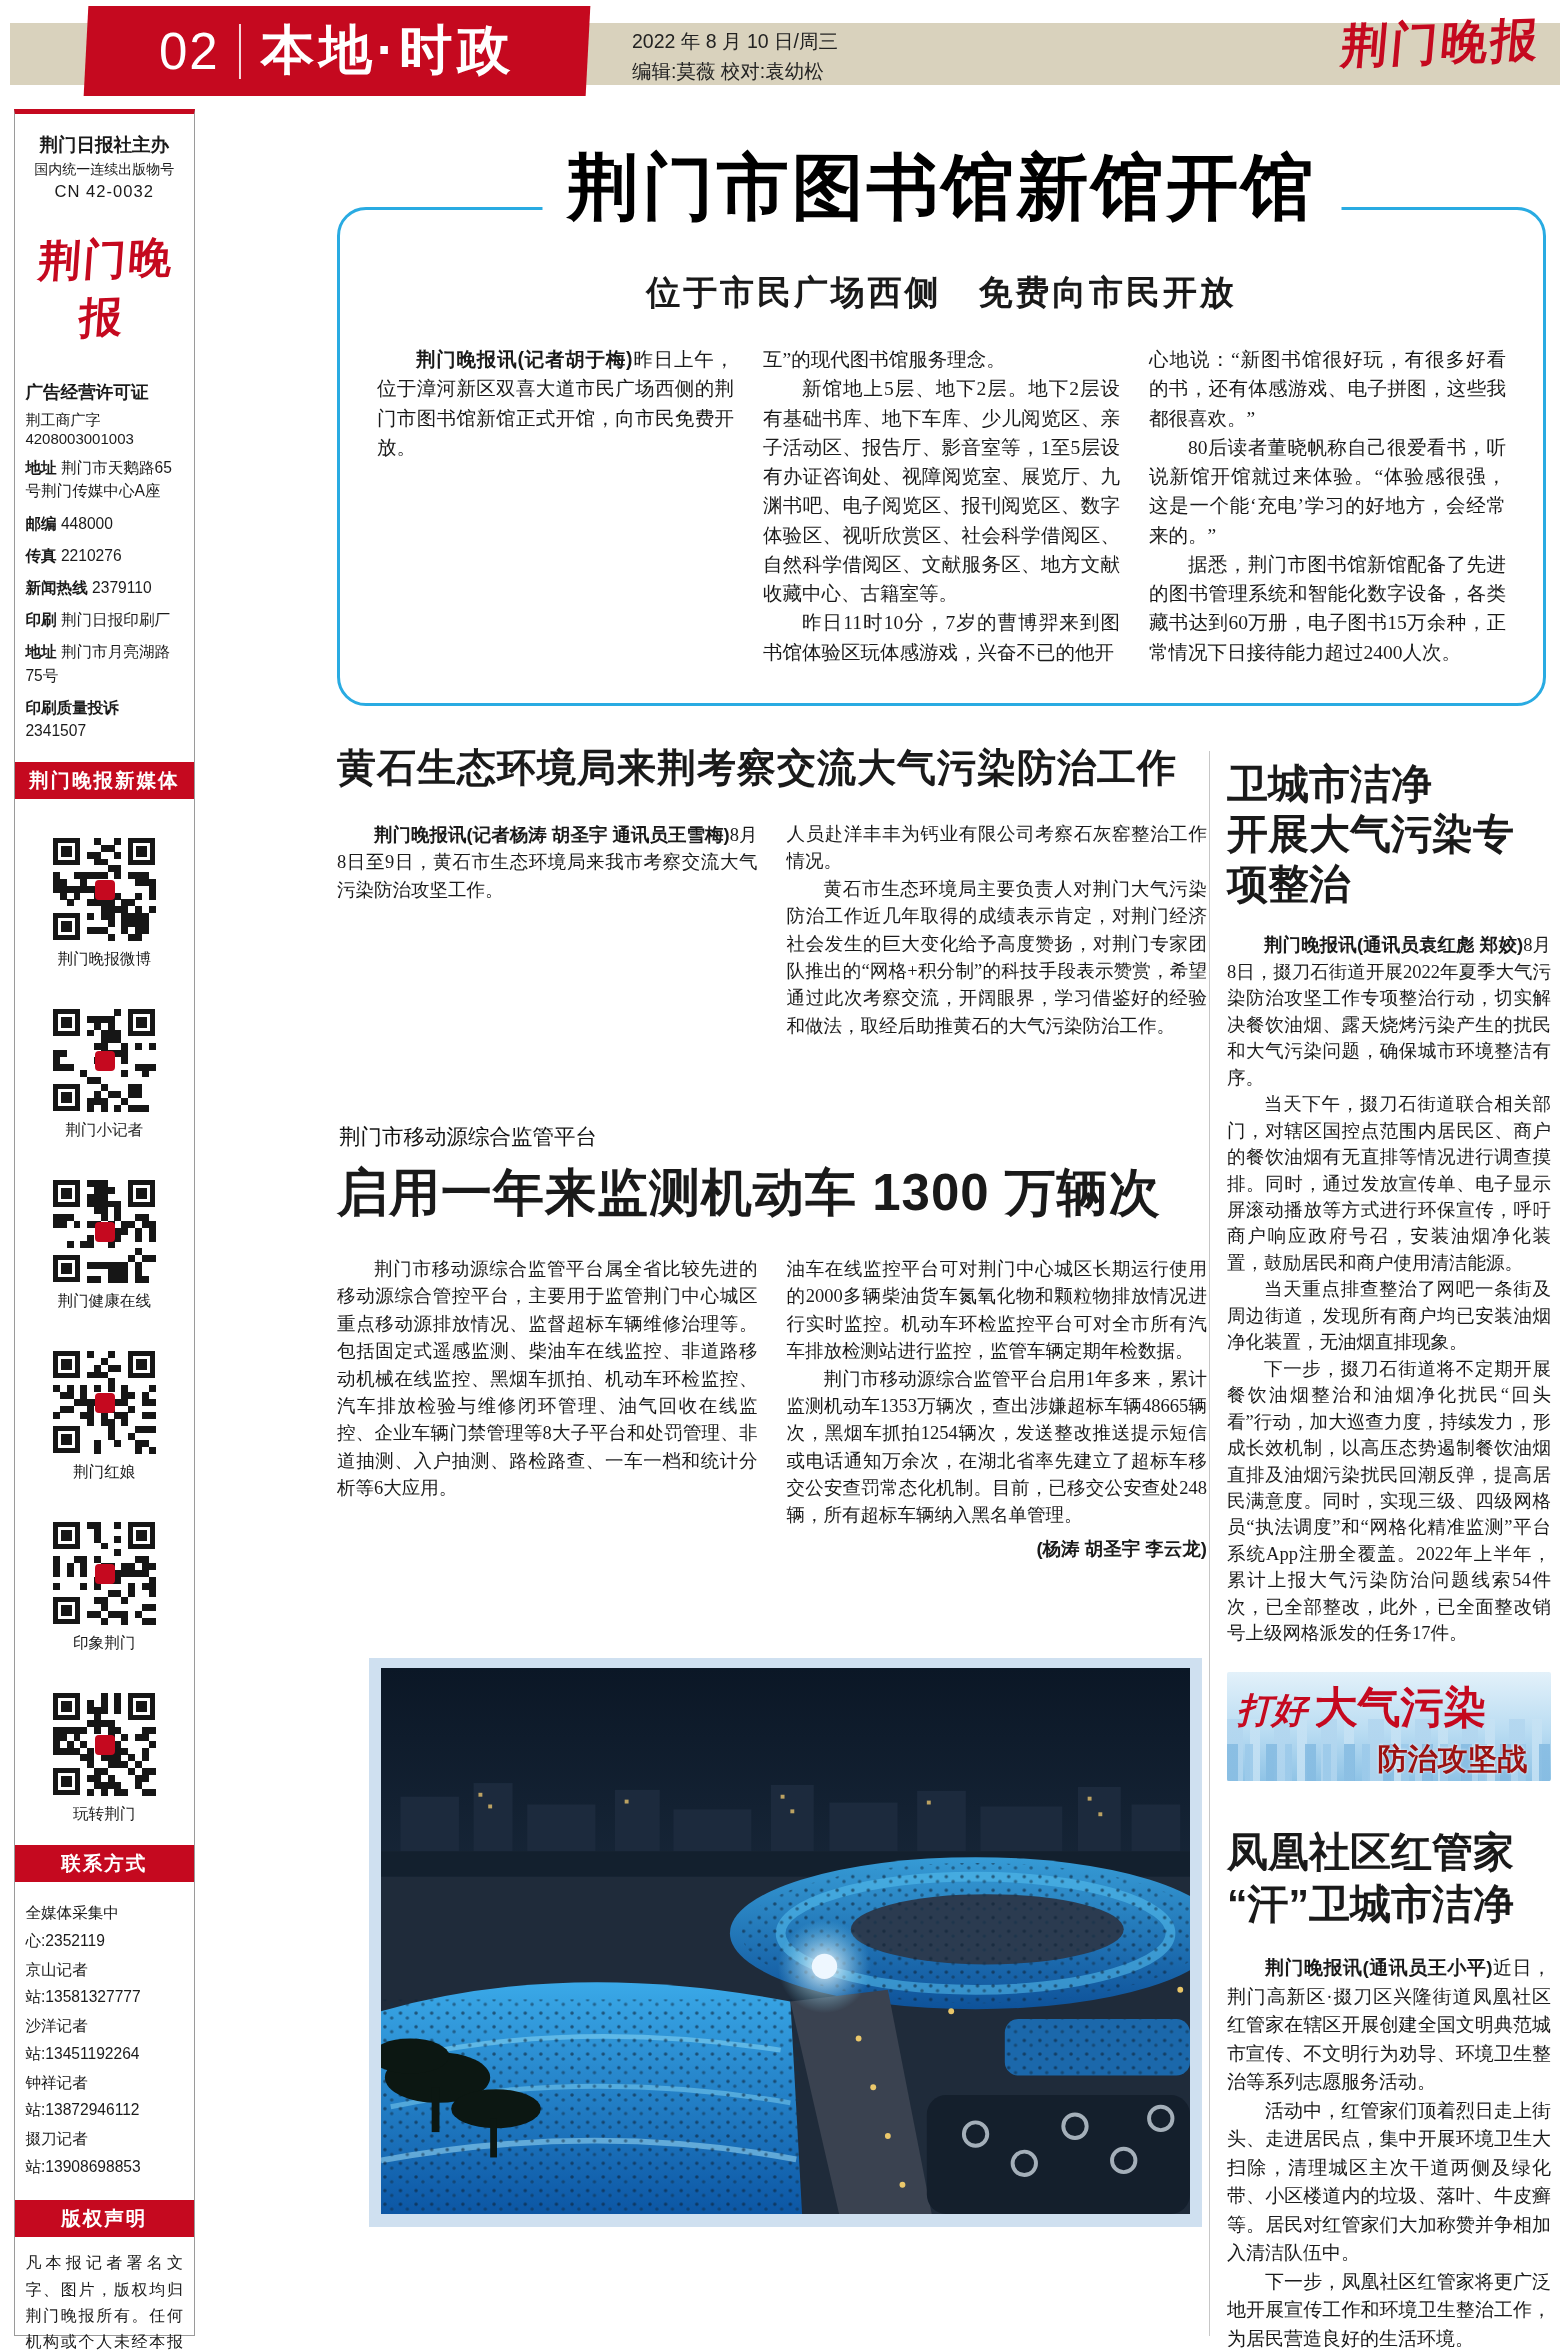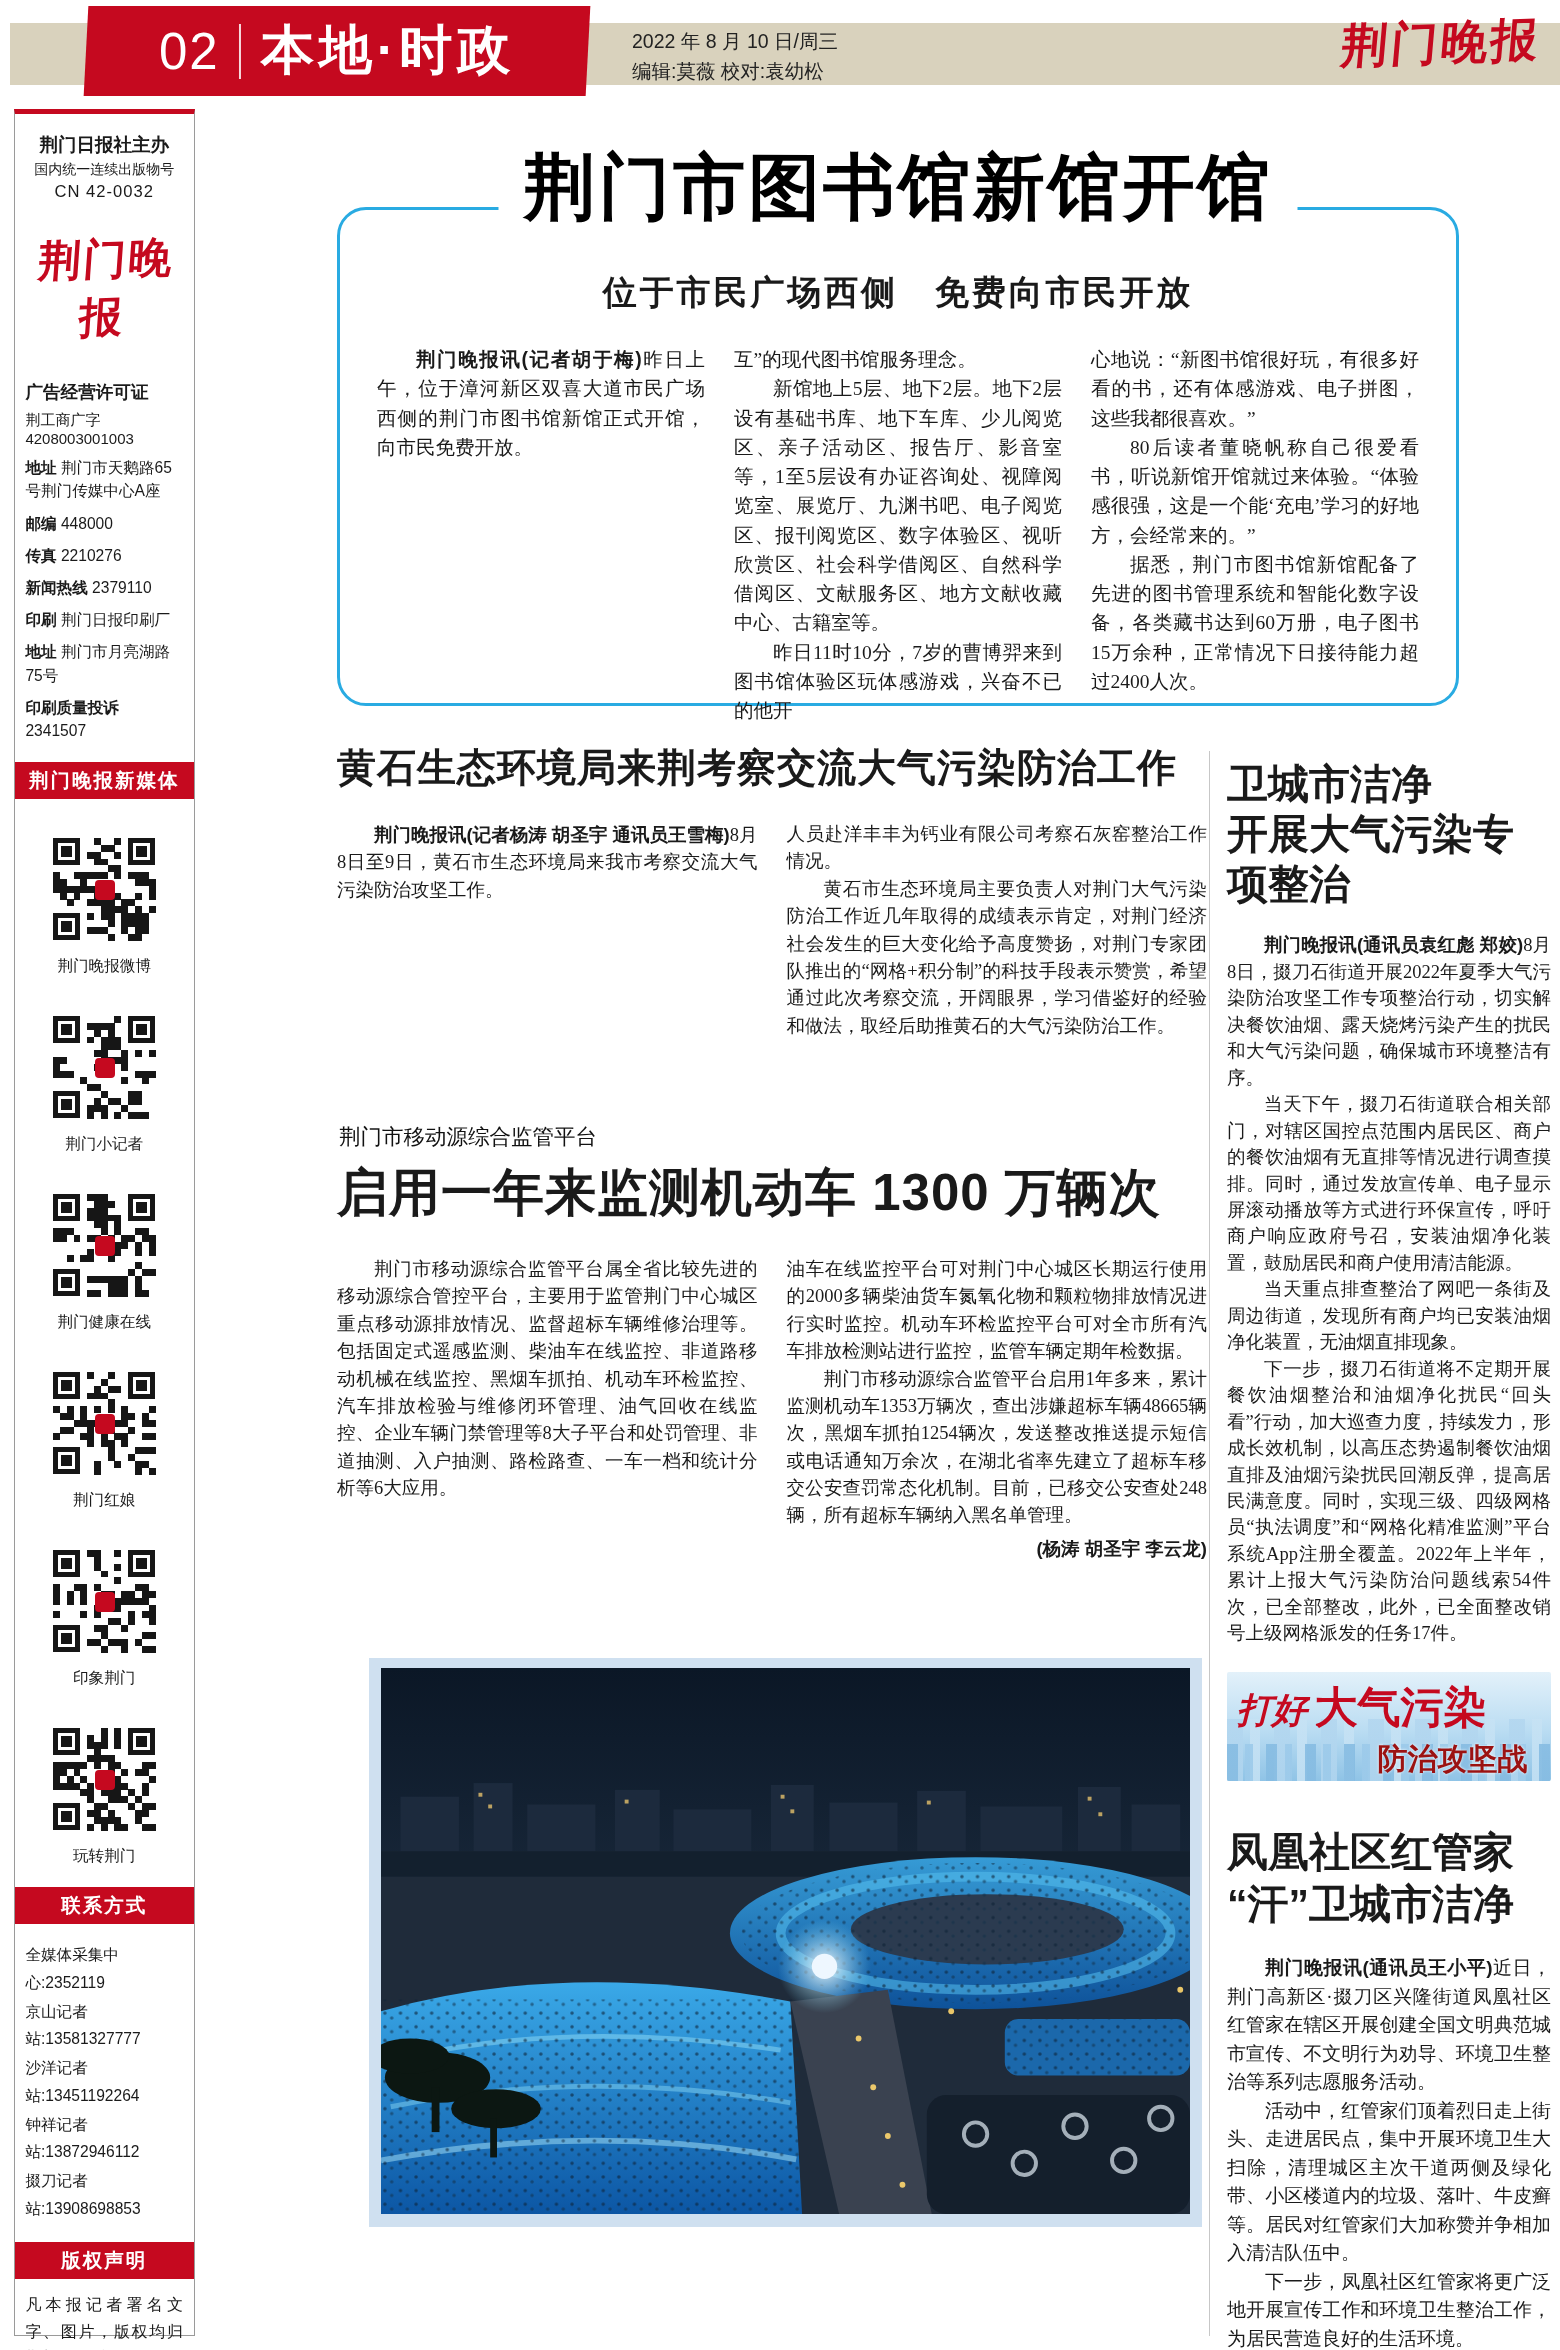--- a/index.html
+++ b/index.html
@@ -33,27 +33,27 @@
   .info-line b{font-weight:700;}
   .side-banner{background:#c5091f;color:#fff;text-align:center;font-weight:700;font-size:19.5px;
                line-height:37px;margin:19.5px -10.7px 0;letter-spacing:2px;}
   .qr-item{margin-top:39px;text-align:center;}
   .qr{position:relative;width:102px;height:102px;background:#fff;margin:0 auto;}
   .qr i{position:absolute;width:6.8px;height:6.8px;background:#161616;}
   .qr b.f{position:absolute;width:27px;height:27px;background:#fff;border:5.9px solid #161616;box-sizing:border-box;}
   .qr b.f::after{content:"";position:absolute;inset:2.9px;background:#161616;}
   .qr .tl{left:0;top:0}.qr .tr{right:0;top:0}.qr .bl{left:0;bottom:0}
   .qr s.ql{position:absolute;left:42px;top:42px;width:19.5px;height:19.5px;background:#c5091f;border-radius:3.9px;}
-  .qr-label{font-size:15.6px;margin-top:16px;}
+  .qr-label{font-size:15.6px;margin-top:9px;}
   .contact-line{font-size:15.6px;line-height:1.75;margin-top:2px;}
   .contacts{margin-top:15.6px;}
   .copy-text{font-size:16px;line-height:1.65;margin-top:13.7px;text-align:justify;}
 
   
-  .art1{position:absolute;left:337px;top:207px;width:1122px;height:499px;box-sizing:border-box;
+  .art1{position:absolute;left:337px;top:207px;width:1209px;height:499px;box-sizing:border-box;
         border:3.9px solid #29abe2;border-radius:29px;}
   .art1-head{position:absolute;left:50%;transform:translateX(-50%);top:-64px;margin:0;background:#fff;
              padding:0 25px;font-family:"Liberation Sans",sans-serif;font-weight:900;font-size:72px;
              line-height:1.15;letter-spacing:2.9px;white-space:nowrap;color:#000;}
   .art1-sub{text-align:center;font-weight:700;font-size:34px;margin-top:60px;letter-spacing:2.9px;}
   .art1-cols{display:flex;gap:29px;padding:29px 37px 0;}
   .art1-cols .col{flex:1;}
 
   .para{margin:0;text-indent:2em;text-align:justify;font-size:19.5px;line-height:1.5;}
   .cont{text-indent:0;}

